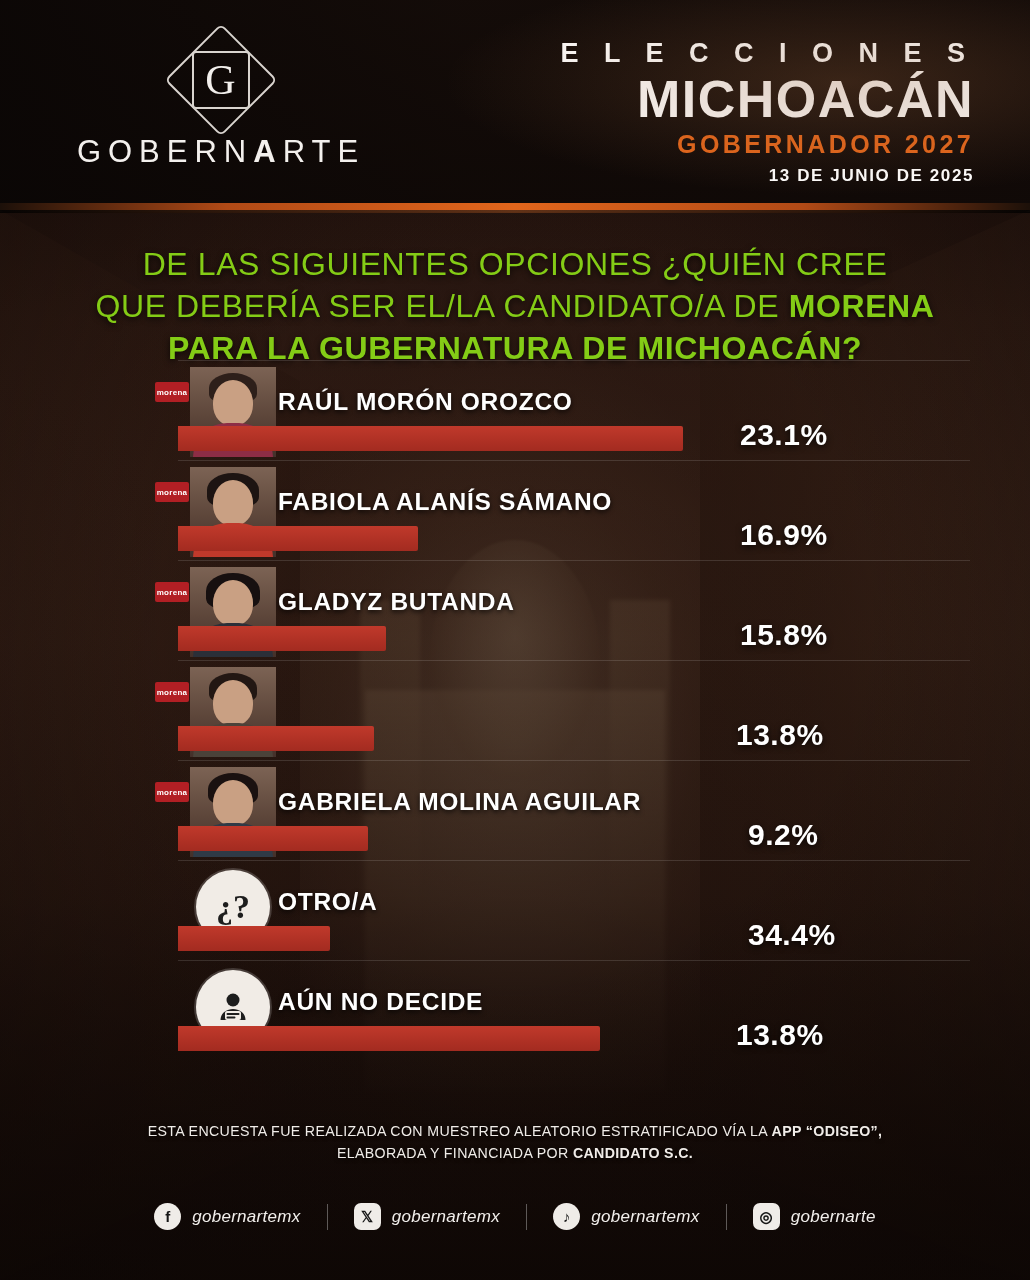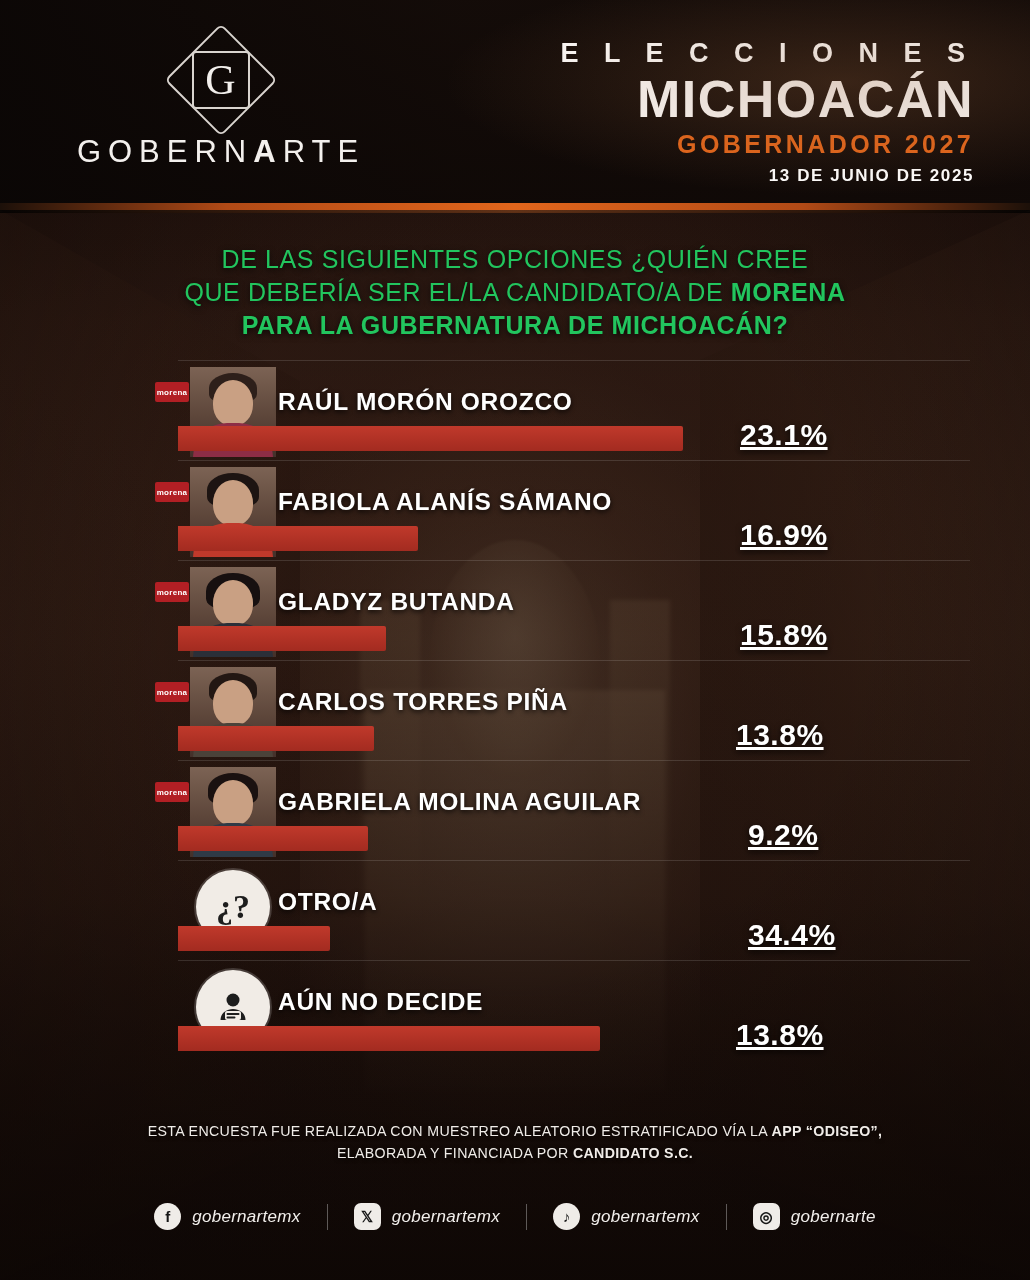--- a/index.html
+++ b/index.html
@@ -118,21 +118,21 @@
   .hdr-gob {
     color: #e3651a; font-size: 25px; font-weight: 700; letter-spacing: 3.4px; margin-top: 4px;
   }
   .hdr-date {
     color: #ffffff; font-size: 17px; font-weight: 700; letter-spacing: 1.6px; margin-top: 7px;
   }
 
   
   .question {
     position: absolute; left: 0; top: 243px; width: 1030px; text-align: center;
-    color: #22c55e; font-size: 25px; font-weight: 700; line-height: 1.32; letter-spacing: .6px;
+    color: #84cc16; font-size: 32px; font-weight: 700; line-height: 1.32; letter-spacing: .6px;
     text-shadow: 0 2px 6px rgba(0,0,0,.75);
   }
   .question .ln { display: block; }
   .question b { font-weight: 700; }
   .q-light { font-weight: 500; }
 
   
   .chart { position: absolute; left: 0; top: 360px; width: 1030px; }
   .row { position: relative; height: 100px; }
   .row .sep {
@@ -195,21 +195,20 @@
   }
   .bar {
     position: absolute; left: 178px; top: 66px; height: 25px;
     background: linear-gradient(180deg, #c0392b 0%, #a32b20 100%);
     border-radius: 0 2px 2px 0;
   }
   .pct {
     position: absolute; top: 58px;
     color: #fff; font-size: 30px; font-weight: 700; letter-spacing: .5px;
     text-shadow: 0 2px 6px rgba(0,0,0,.8);
-    text-decoration: underline;
   }
 
   
   .note {
     position: absolute; left: 0; top: 1120px; width: 1030px; text-align: center;
     color: #f0ece8; font-size: 14.2px; line-height: 1.55; letter-spacing: .35px;
     text-shadow: 0 1px 4px rgba(0,0,0,.8);
   }
   .note b { font-weight: 700; }
 
@@ -319,21 +318,20 @@
 
     <div class="row">
       <div class="sep"></div>
       <div class="badge">morena</div>
       <div class="photo p3">
         <div class="face"></div>
           <div class="hair"></div>
           <div class="head"></div>
           <div class="body"></div>
       </div>
-      <div class="cand-name">CARLOS TORRES PIÑA</div>
       <div class="bar" style="width:196px"></div>
       <div class="pct" style="left:736px">13.8%</div>
     </div>
 
     <div class="row">
       <div class="sep"></div>
       <div class="badge">morena</div>
       <div class="photo p4">
         <div class="face"></div>
           <div class="hair"></div>

